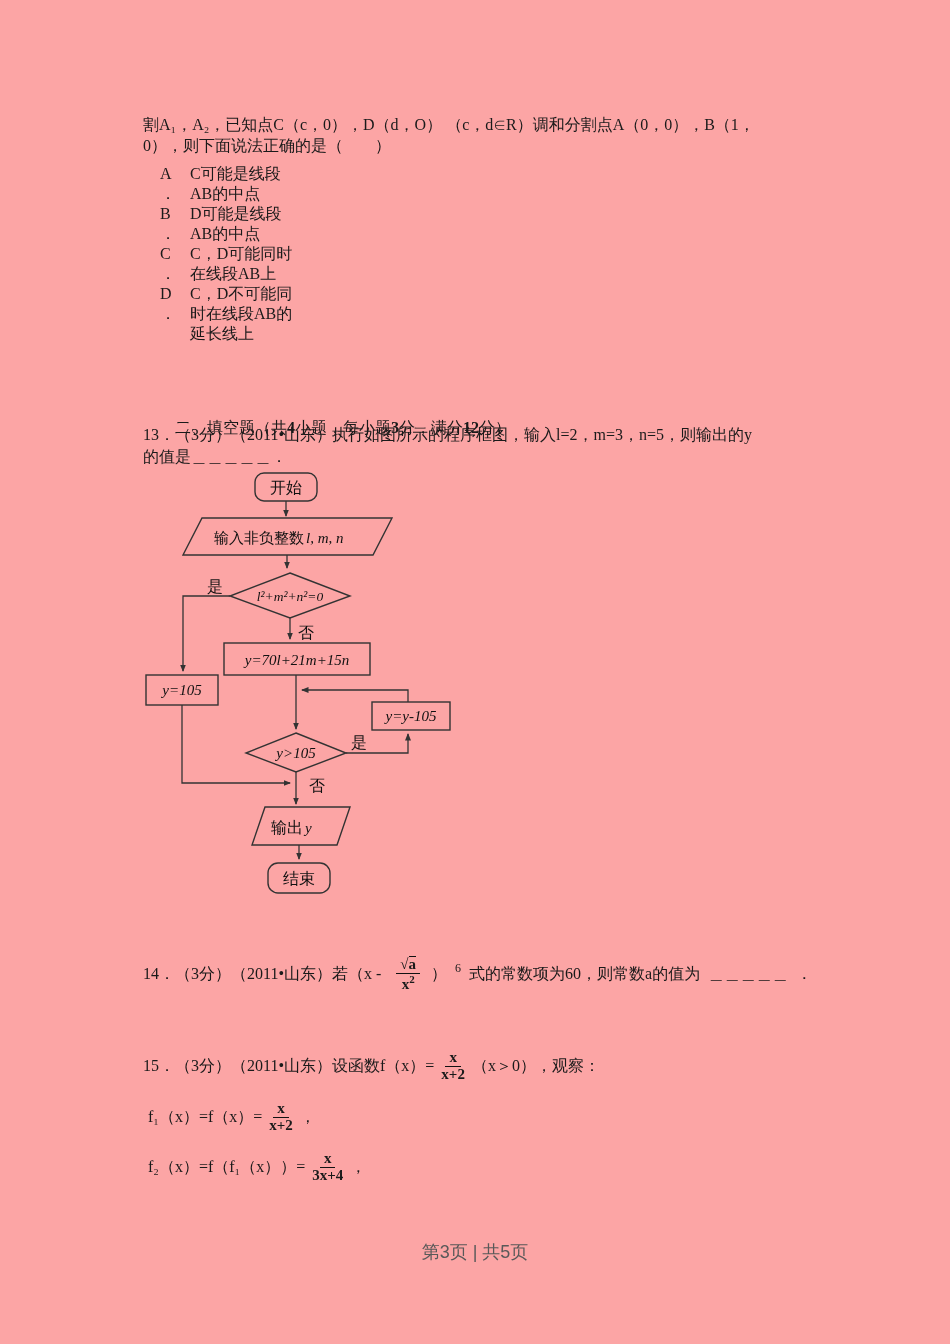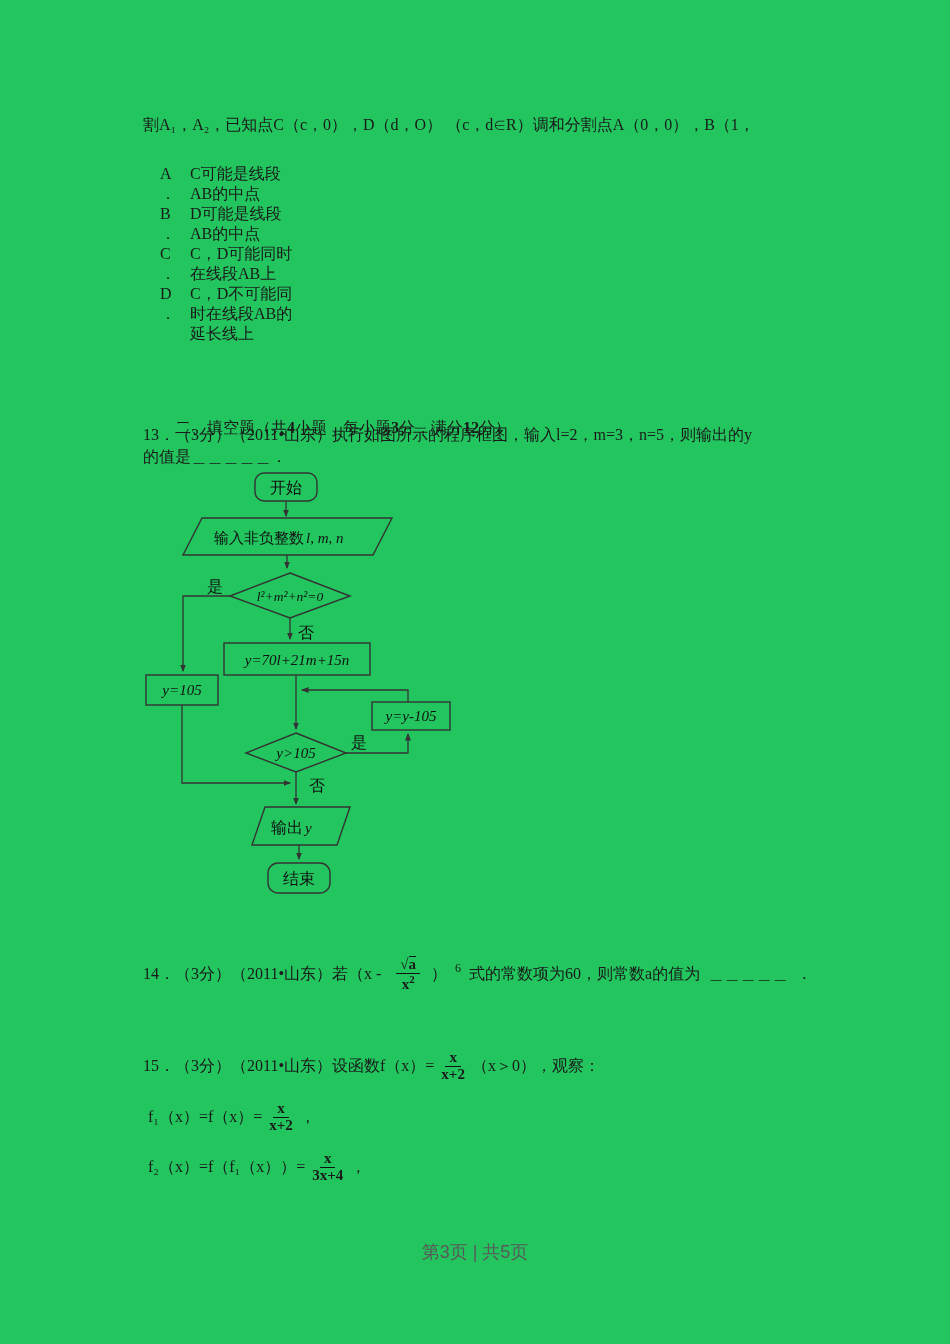--- a/index.html
+++ b/index.html
@@ -1,16 +1,16 @@
 <!DOCTYPE html>
 <html><head>
 <meta charset="utf-8">
 <style>
   html,body{margin:0;padding:0;background:#fff;}
-  .page{position:relative;width:950px;height:1344px;background:#22c55e;overflow:hidden;
+  .page{position:relative;width:950px;height:1344px;background:#fca5a5;overflow:hidden;
         font-family:"Liberation Serif",serif;color:#1a1a1a;font-size:16px;}
   .abs{position:absolute;}
   .tline{white-space:pre;line-height:21px;}
   .q13 .tline{line-height:22px;}
   .options{line-height:20px;}
   .orow{display:flex;}
   .okey{width:30px;flex:0 0 30px;}
   .otext{white-space:pre;}
   .blank{letter-spacing:0;}
   .bold{font-weight:bold;}
@@ -32,20 +32,21 @@
   .flow .mt{font-family:"Liberation Serif",serif;font-style:italic;font-size:15px;fill:#111;}
   .flow .mts{font-family:"Liberation Serif",serif;font-style:italic;font-size:13.5px;fill:#111;}
 </style>
 </head>
 <body>
 
 <div class="page">
 
   <div class="abs" style="left:143px;top:114px;">
     <div class="tline">割A₁，A₂，已知点C（c，0），D（d，O） （c，d∈R）调和分割点A（0，0），B（1，</div>
+    <div class="tline">0），则下面说法正确的是（　　）</div>
   </div>
 
   <div class="abs options" style="left:160px;top:164px;">
     <div class="orow">
         <span class="okey">A</span>
         <span class="otext">C可能是线段</span>
       </div>
     <div class="orow">
         <span class="okey">．</span>
         <span class="otext">AB的中点</span>

